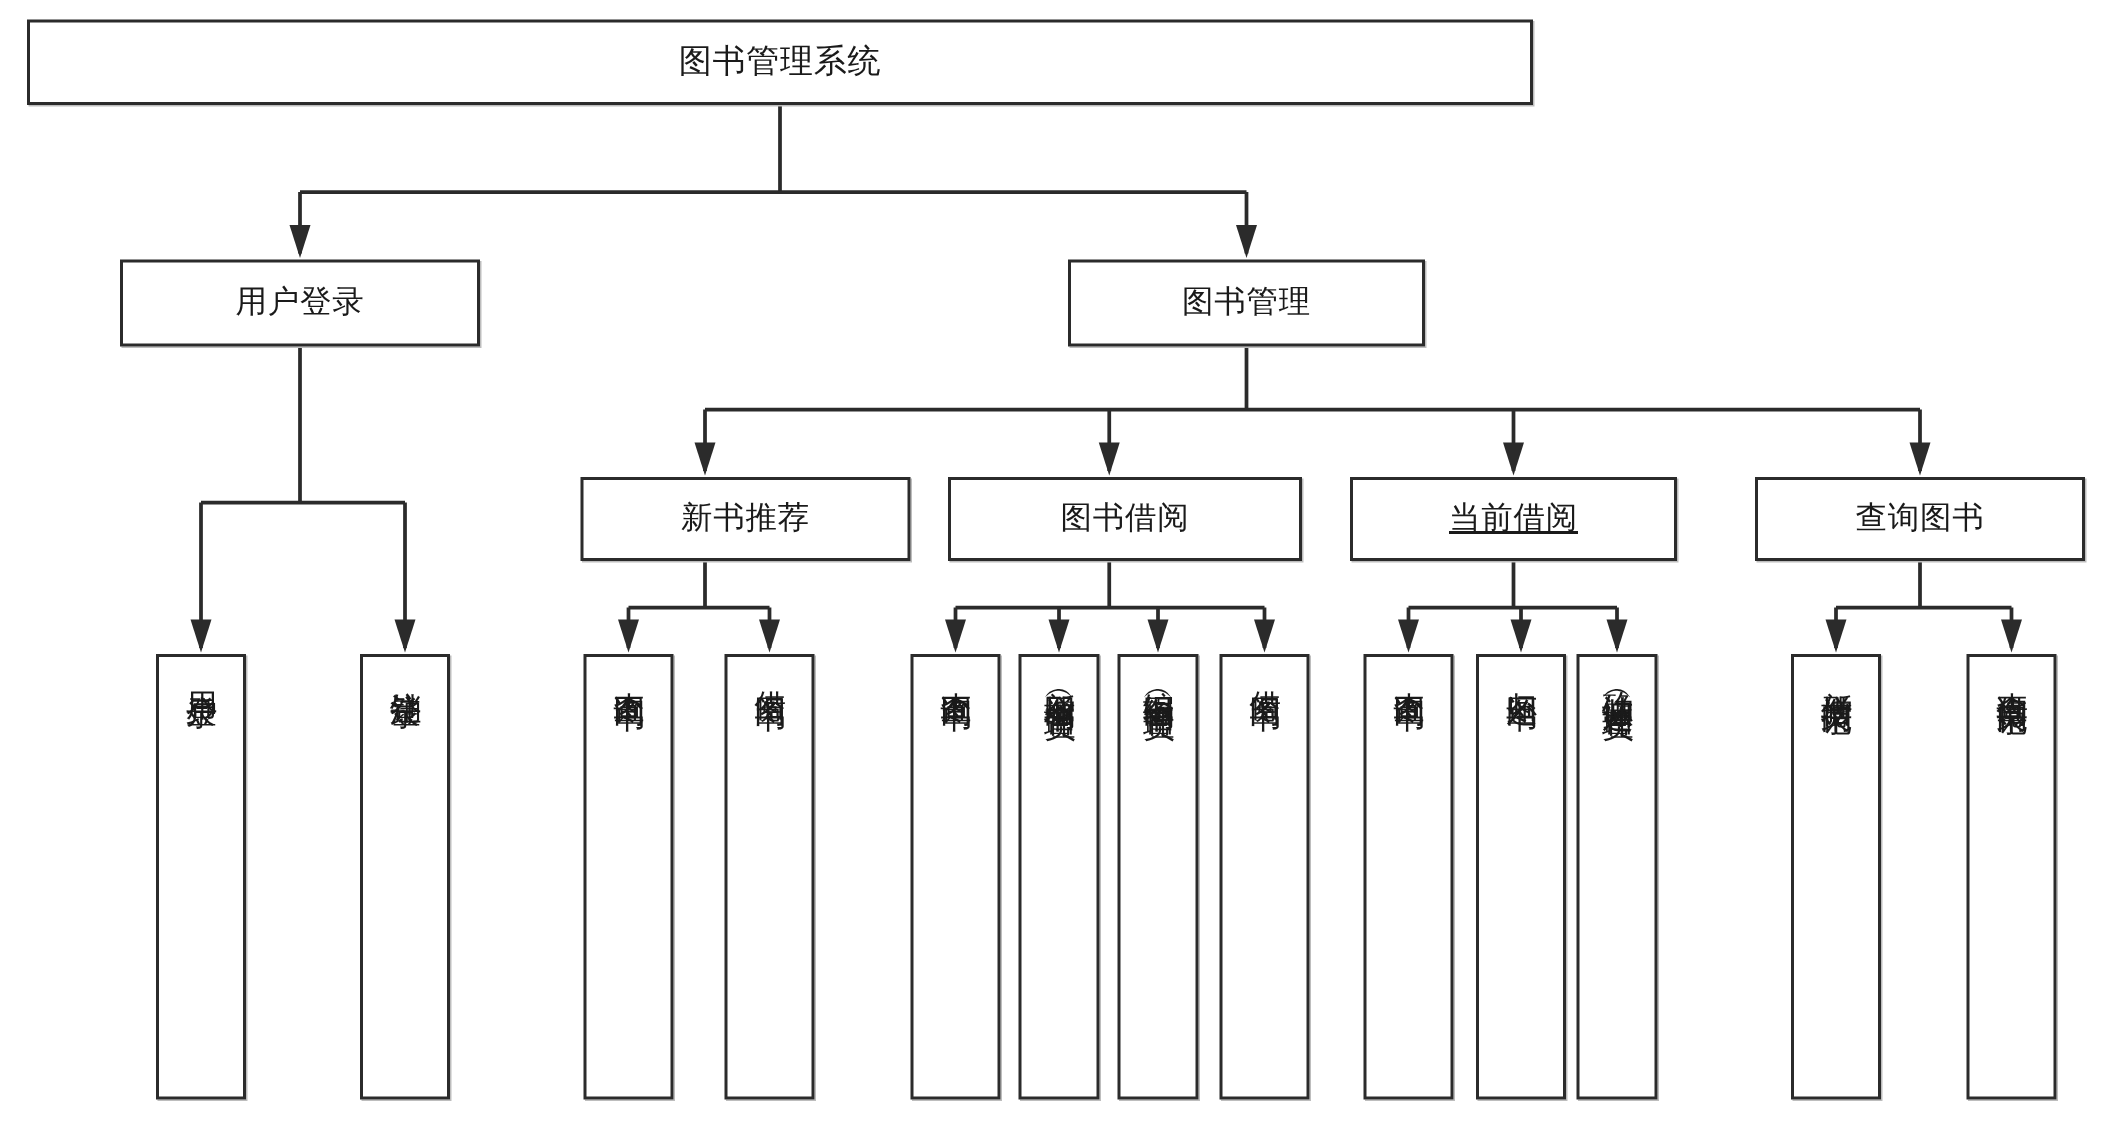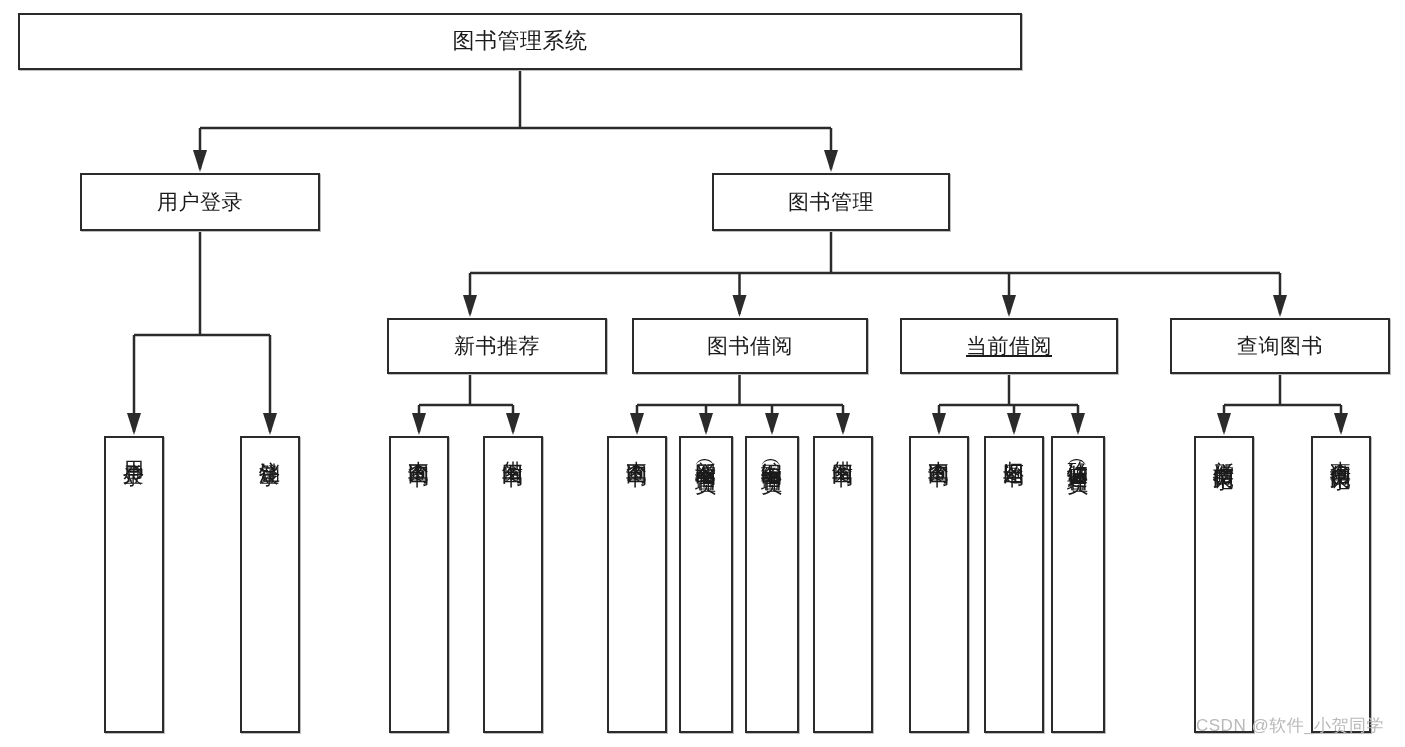--- a/index.html
+++ b/index.html
@@ -185,14 +185,13 @@
       <div class="node vert" style="left: 1051px; top: 436px; width: 54px; height: 297px;">
         <span class="label">确认归还（管理员）</span>
       </div>
       <div class="node vert" style="left: 1194px; top: 436px; width: 60px; height: 297px;">
         <span class="label">新增借阅记录</span>
       </div>
       <div class="node vert" style="left: 1311px; top: 436px; width: 60px; height: 297px;">
         <span class="label">查询借阅记录</span>
       </div>
     </div>
-  <div class="watermark" style="left:1196px; top:714px;">CSDN @软件_小贺同学</div>
 </div>
 
 </body></html>

